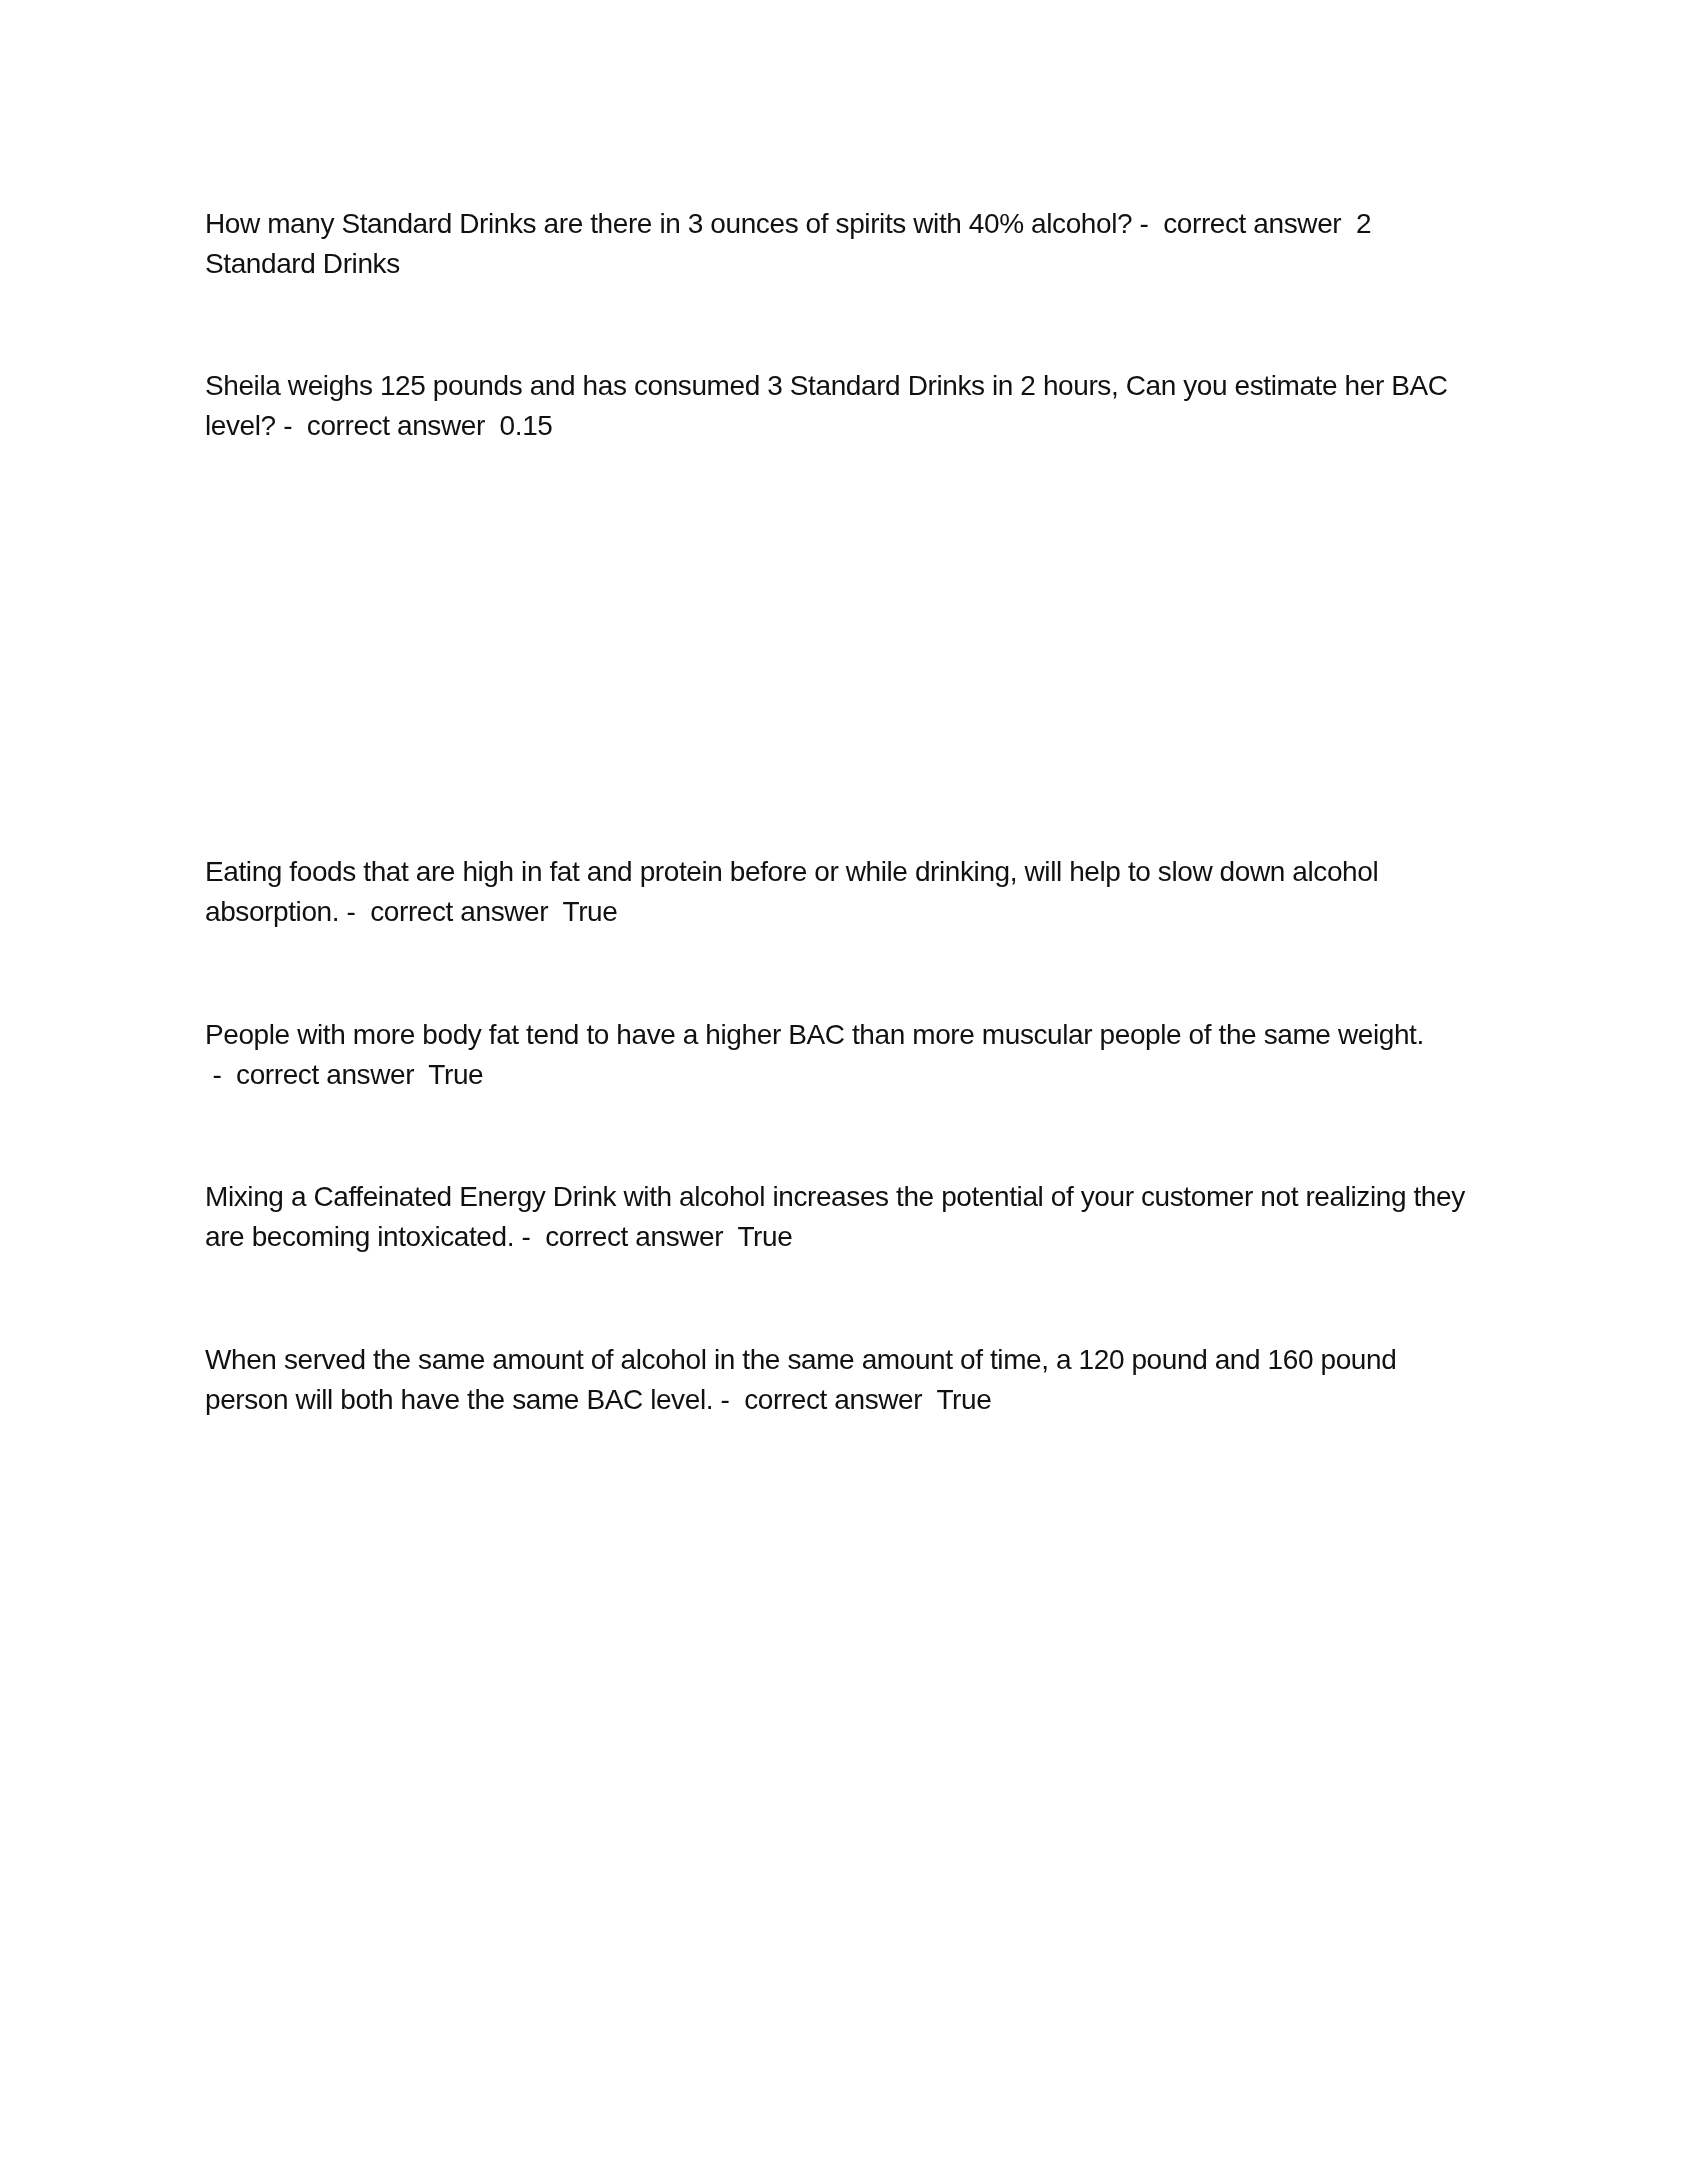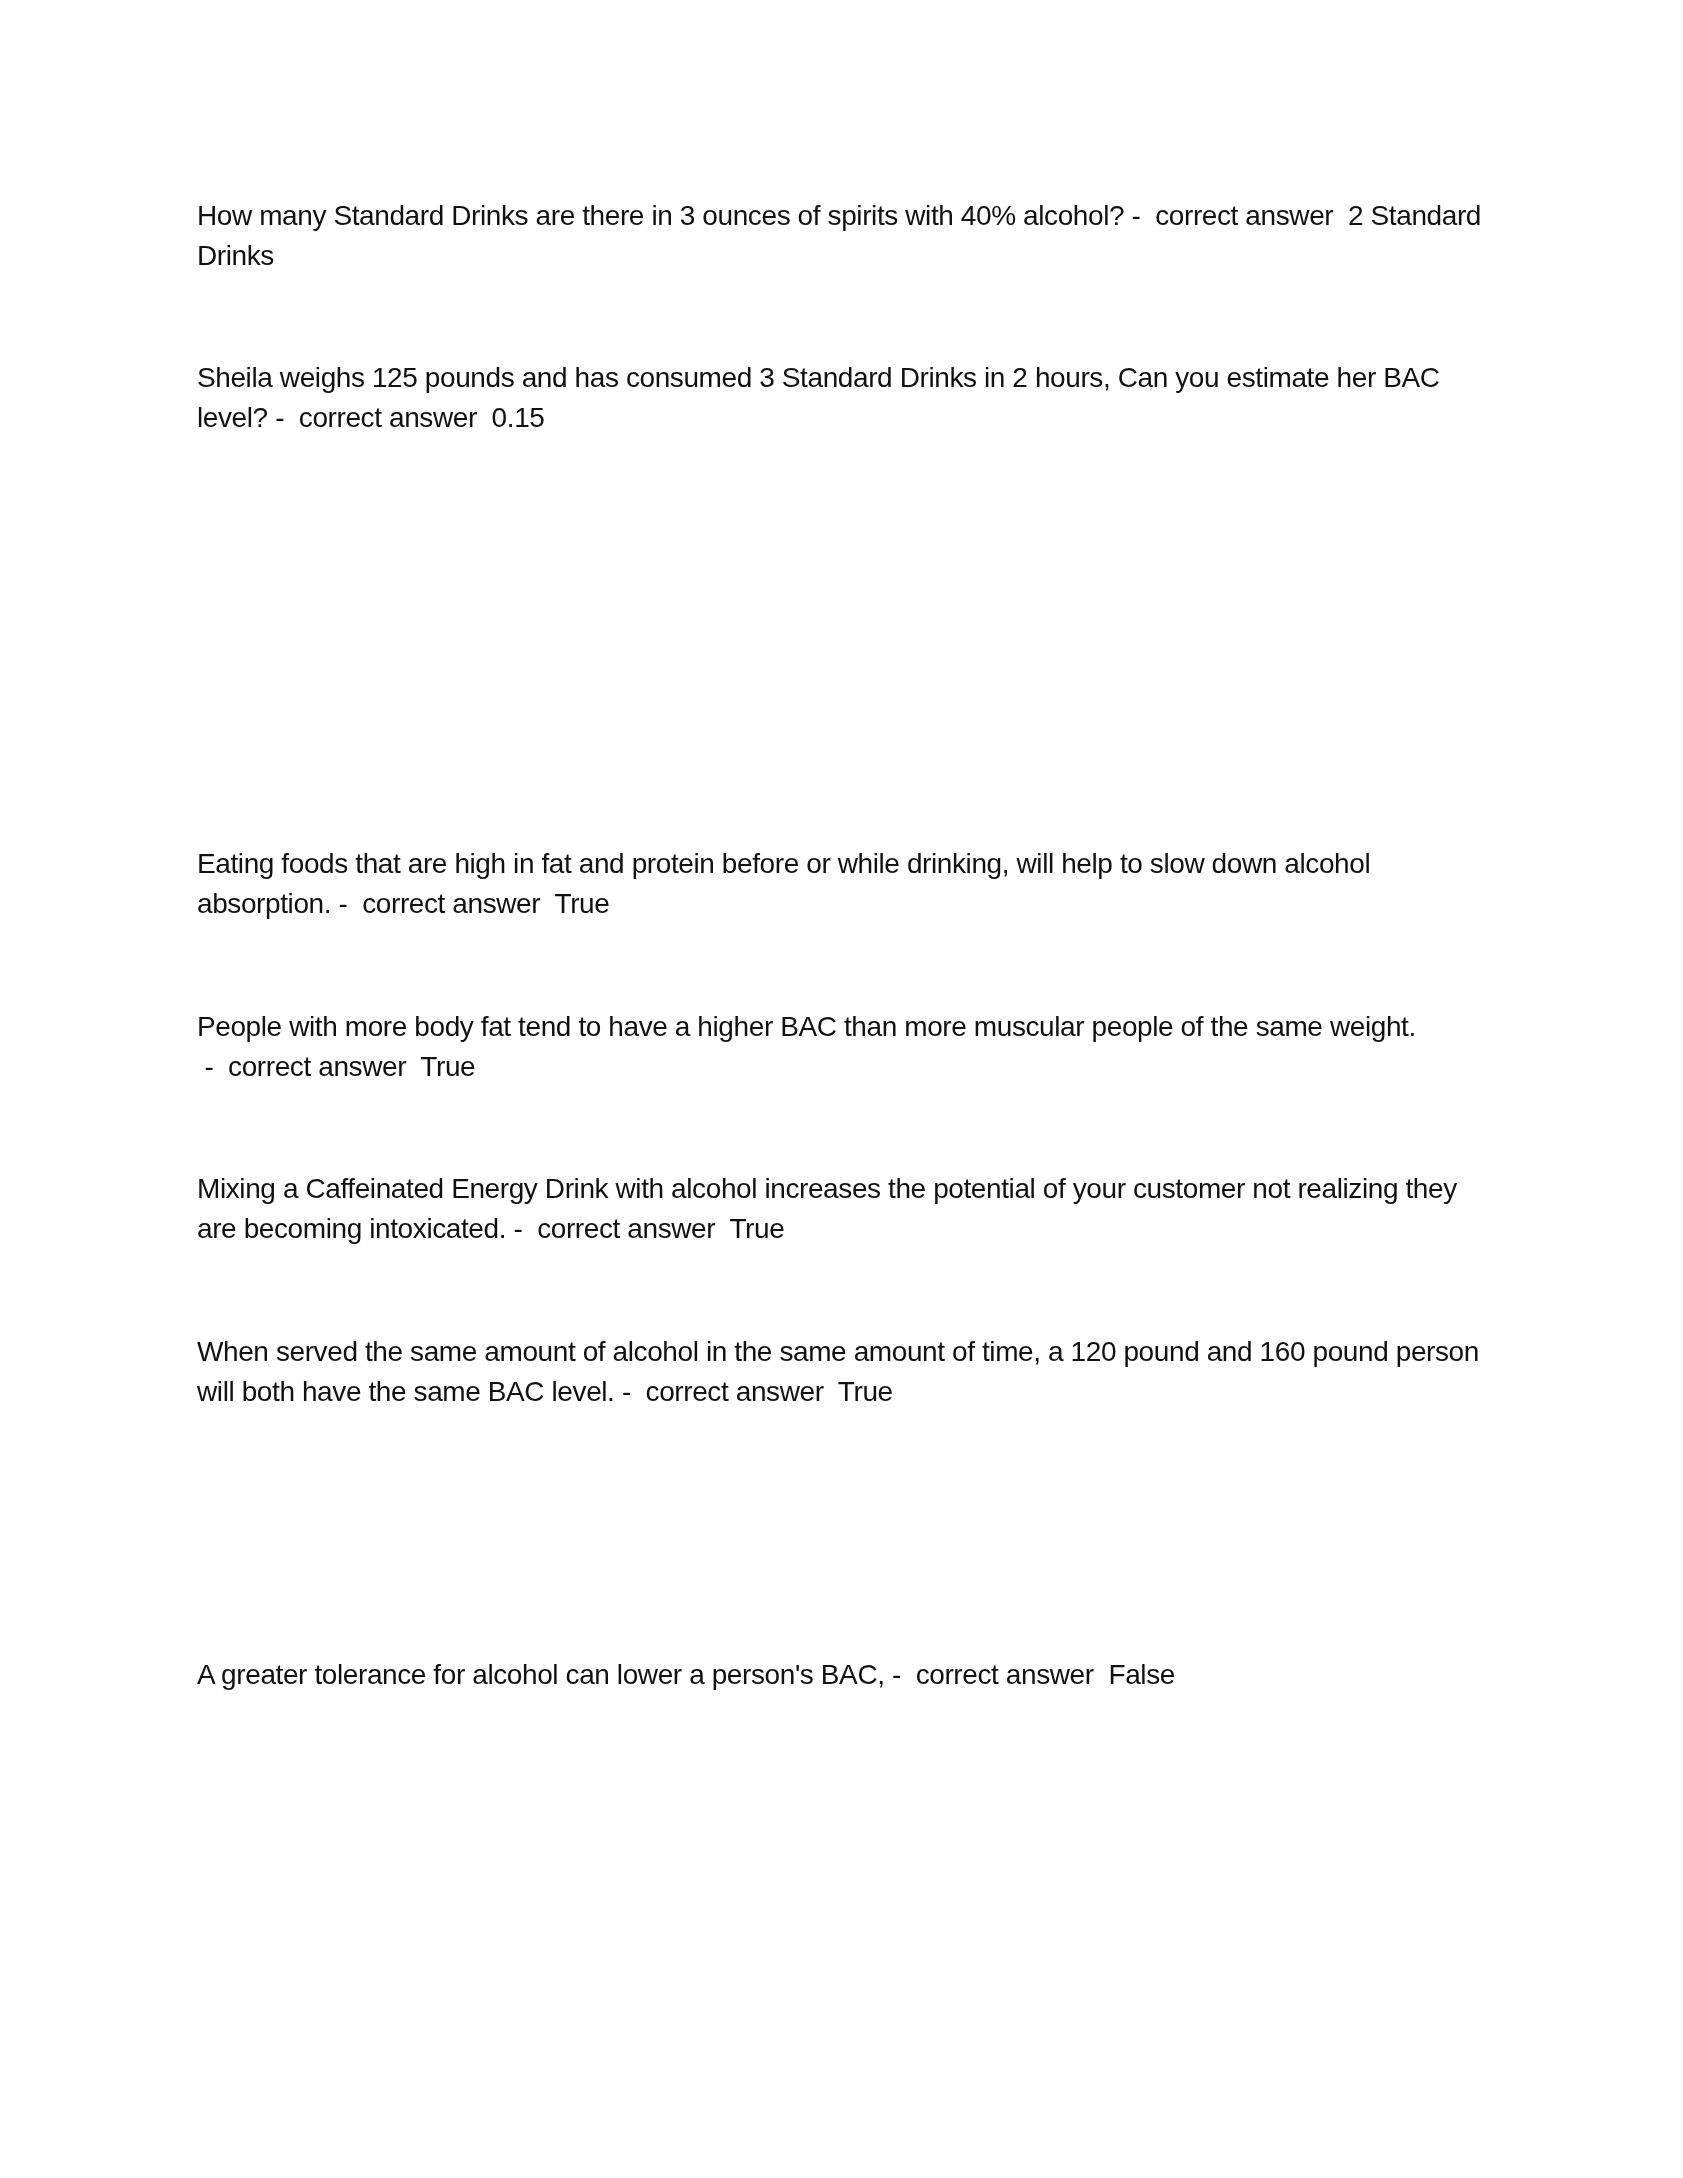--- a/index.html
+++ b/index.html
@@ -9,21 +9,21 @@
     position: absolute;
     left: 197px;
     width: 1287px;
     font-family: "Liberation Sans", sans-serif;
     font-size: 28px;
     line-height: 40px;
     color: #111;
     letter-spacing: -0.4px;
     word-spacing: 0px;
   }
-  .qa p { margin: 0; }
+  .qa p { margin: 8px; }
   .sep { white-space: pre; }
 </style>
 </head>
 <body>
 
 <div class="page">
 
   <div class="qa" style="top:196px">
     <p><span>How many Standard Drinks are there in 3 ounces of spirits with 40% alcohol?</span><span class="sep"> -  </span><span>correct answer</span><span class="sep">  </span><span>2 Standard Drinks</span></p>
   </div>
@@ -44,19 +44,16 @@
 
   <div class="qa" style="top:1007px">
     <p><span>People with more body fat tend to have a higher BAC than more muscular people of the same weight.</span><span class="sep"> -  </span><span>correct answer</span><span class="sep">  </span><span>True</span></p>
   </div>
 
   <div class="qa" style="top:1332px">
     <p><span>When served the same amount of alcohol in the same amount of time, a 120 pound and 160 pound person will both have the same BAC level.</span><span class="sep"> -  </span><span>correct answer</span><span class="sep">  </span><span>True</span></p>
   </div>
 
 
-  <div class="qa" style="top:1655px">
-    <p><span>A greater tolerance for alcohol can lower a person's BAC,</span><span class="sep"> -  </span><span>correct answer</span><span class="sep">  </span><span>False</span></p>
-  </div>
 
 
 </div>
 
 
 </body></html>

